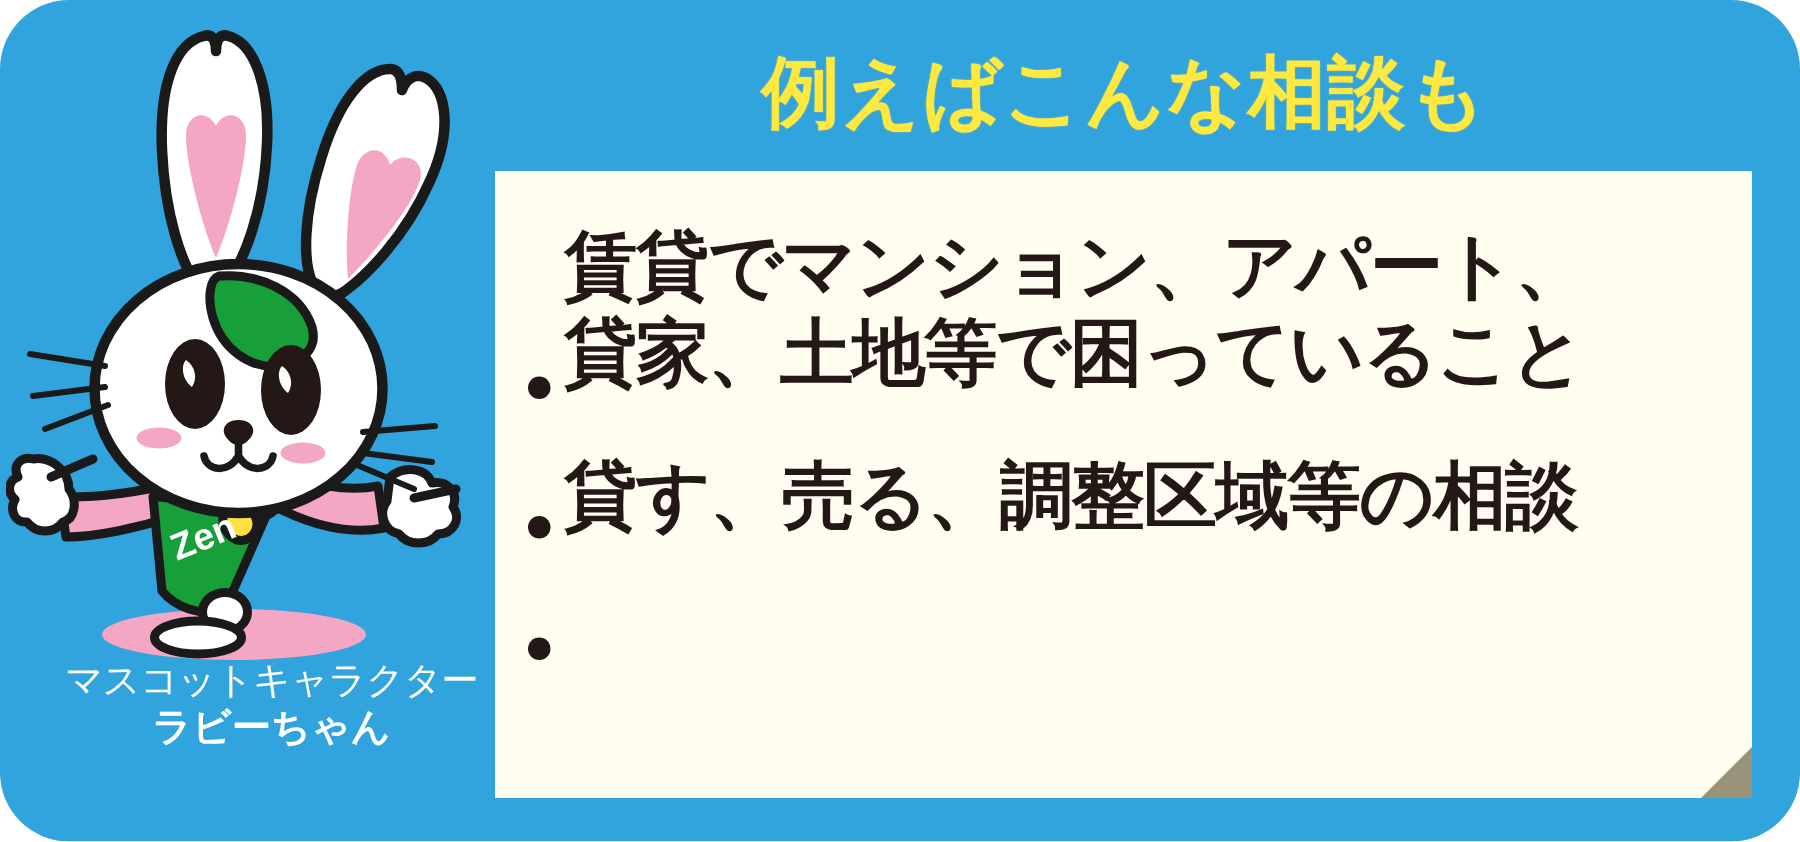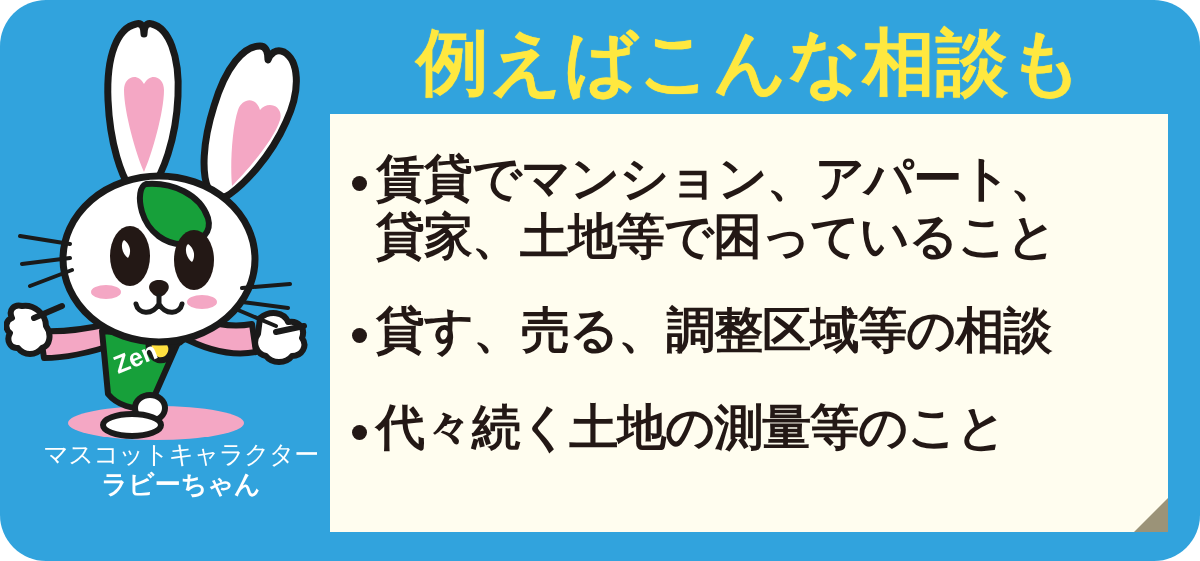--- a/index.html
+++ b/index.html
@@ -25,21 +25,21 @@
     border-radius: 46px;
   }
 
   
   #title {
     position: absolute;
     left: 330px; top: 14px;
     width: 840px; height: 96px;
     display: flex; align-items: center; justify-content: center;
     color: #ffe83f;
-    font-size: 72px;
+    font-size: 52px;
     font-weight: bold;
     letter-spacing: 1px;
     line-height: 1;
     white-space: nowrap;
     text-shadow: 0 0 1px #ffe83f;
   }
 
   
   #cream-panel {
     position: absolute;
@@ -60,21 +60,21 @@
     position: absolute;
     left: 22px; top: 16px;
     right: 10px; bottom: 10px;
     display: flex;
     flex-direction: column;
     justify-content: flex-start;
   }
 
   .bullet-row {
     display: flex;
-    align-items: flex-start;
+    align-items: flex-end;
     color: #231815;
     font-size: 49px;
     font-weight: bold;
     line-height: 1.18;
     letter-spacing: -1px;
   }
   .bullet-row.row-1 { margin-top: 20px; }
   .bullet-row.row-2 { margin-top: 36px; font-family: Liberation Serif, serif; }
   .bullet-row.row-3 { margin-top: 40px; }
 
@@ -204,21 +204,20 @@
 貸家、土地等で困っていること</span>
       </div>
 
       <div class="bullet-row row-2">
         <span class="dot"></span>
         <span class="bullet-text">貸す、売る、調整区域等の相談</span>
       </div>
 
       <div class="bullet-row row-3">
         <span class="dot"></span>
-        <span class="bullet-text">代々続く土地の測量等のこと</span>
       </div>
 
     </div>
 
     <div id="fold-corner"></div>
   </div>
 
 </div>
 
 </body></html>

